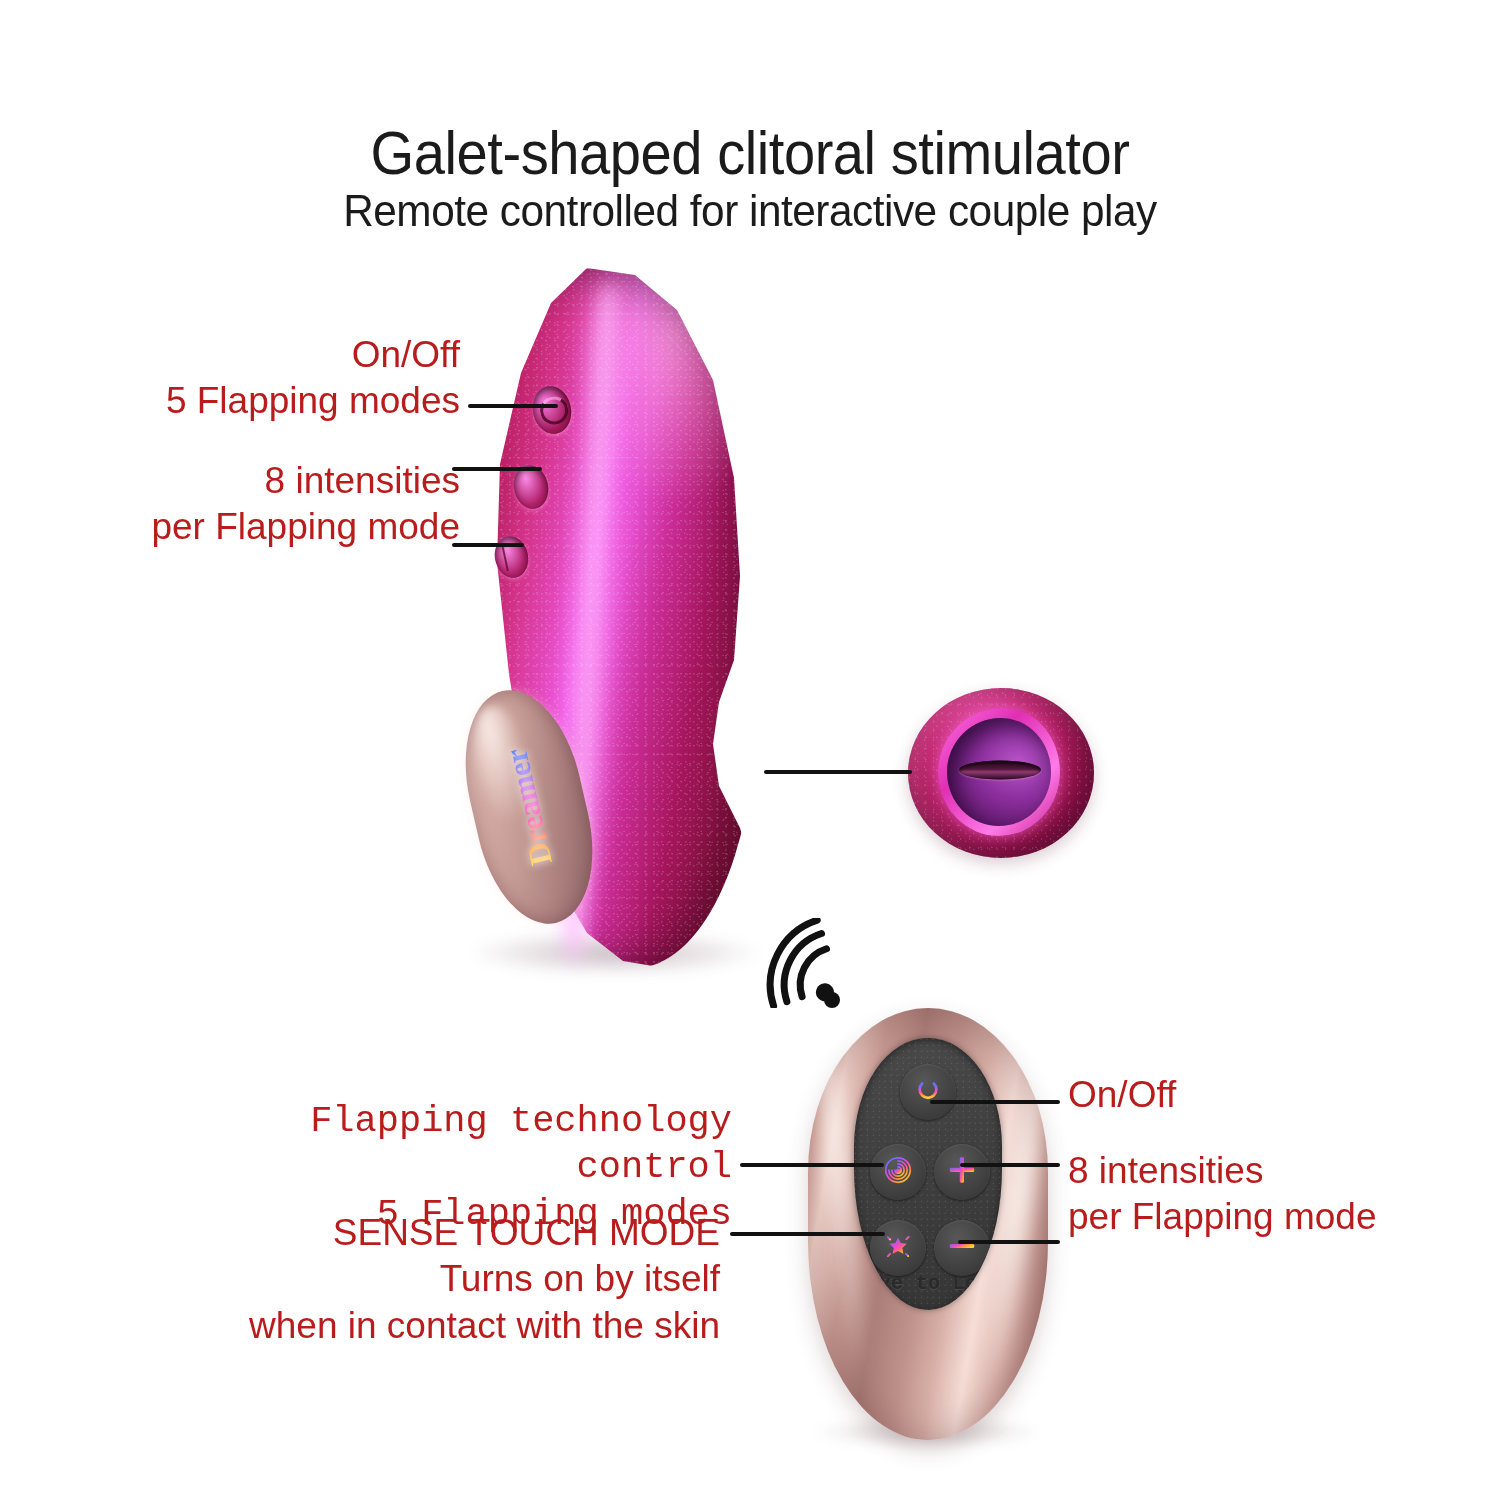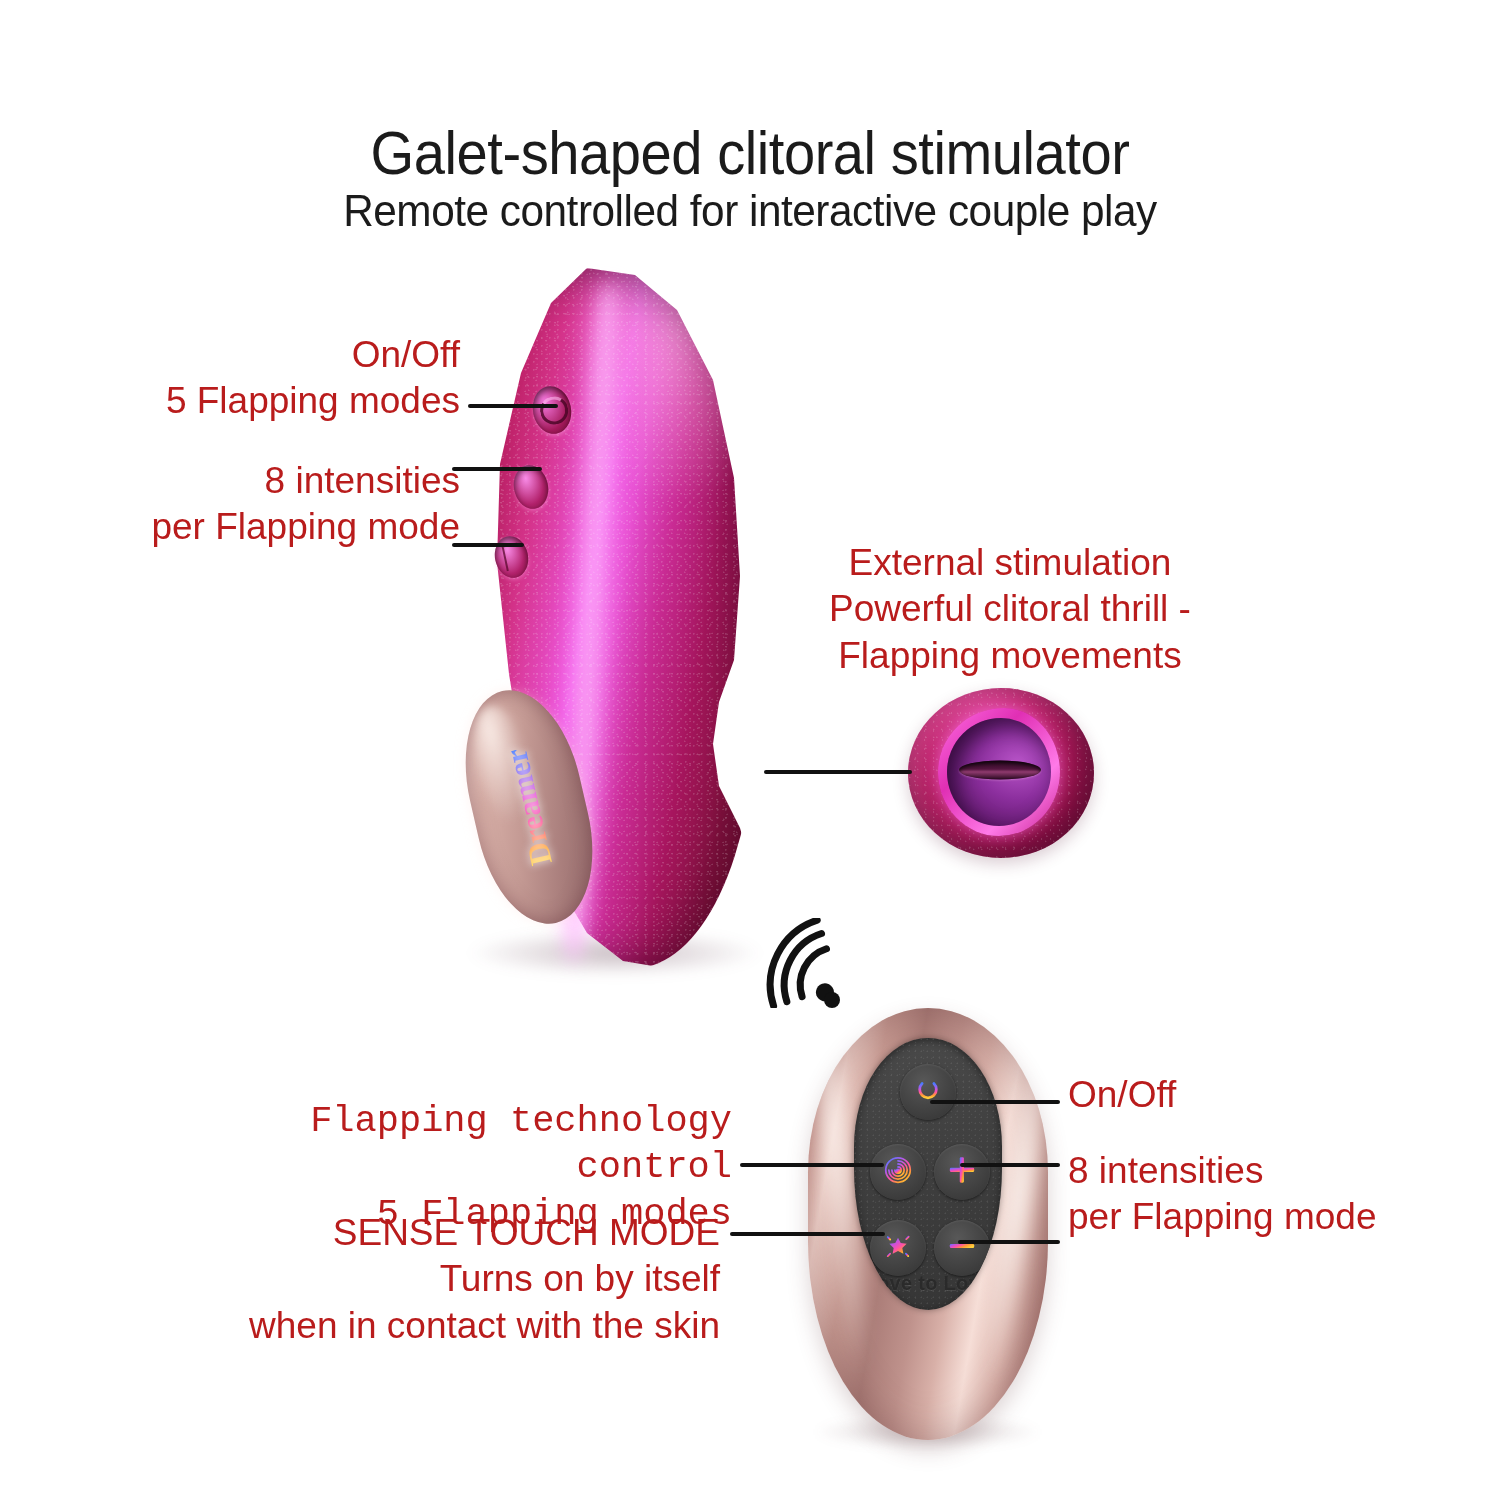--- a/index.html
+++ b/index.html
@@ -302,21 +302,21 @@
   #rbtn-power { left: 46px; top: 26px; }
   #rbtn-mode  { left: 16px; top: 106px; }
   #rbtn-plus  { left: 80px; top: 106px; }
   #rbtn-sense { left: 16px; top: 182px; }
   #rbtn-minus { left: 80px; top: 182px; }
 
   #remote-brand {
     position: absolute;
     left: 0; right: 0; top: 234px;
     text-align: center;
-    font-family: Liberation Sans, sans-serif;
+    font-family: Liberation Mono, monospace;
     font-weight: 700;
     font-size: 20px;
     color: #2a2a2a;
     text-shadow: 0 1px 0 rgba(255,255,255,.09);
     letter-spacing: .3px;
   }
 </style>
 </head>
 <body>
 
@@ -352,23 +352,20 @@
 
   <div id="nozzle">
     <div id="nozzle-grain"></div>
     <div id="nozzle-ring">
       <div id="nozzle-cavity">
         <div id="nozzle-slit"></div>
       </div>
     </div>
   </div>
 
-  <div class="label center-al" style="left:790px; top:540px; width:440px;">External stimulation
-Powerful clitoral thrill -
-Flapping movements</div>
   <div class="leader" style="left:764px; top:770px; width:148px;"></div>
 
   <div id="wifi-icon">
     <svg viewBox="0 0 84 90" width="84" height="90" aria-hidden="true">
       <g transform="rotate(-18 42 78)" fill="none" stroke="#111" stroke-linecap="round">
         <path d="M10 78 A68 68 0 0 1 78 10" stroke-width="7"></path>
         <path d="M24 78 A54 54 0 0 1 78 24" stroke-width="7"></path>
         <path d="M40 78 A38 38 0 0 1 78 40" stroke-width="7"></path>
         <path d="M63 72 a9 9 0 1 0 .1 0" stroke="none" fill="#111"></path>
       </g>

